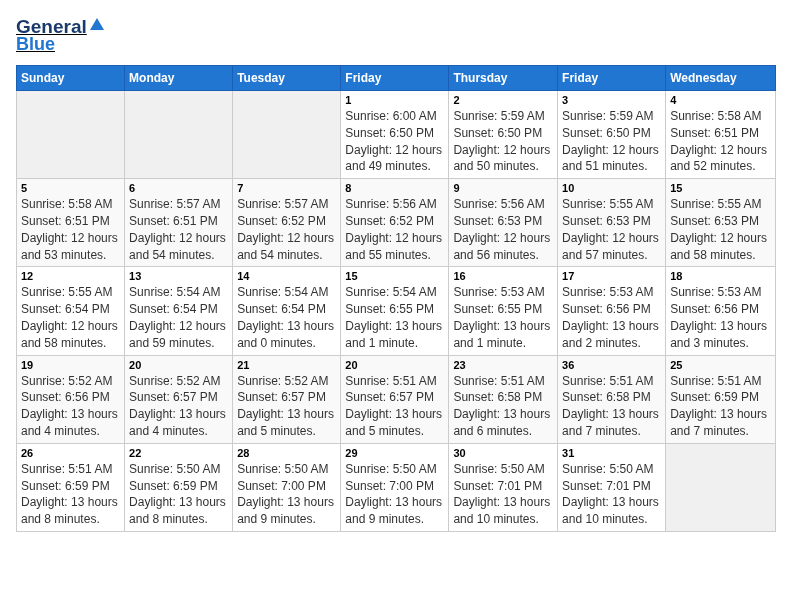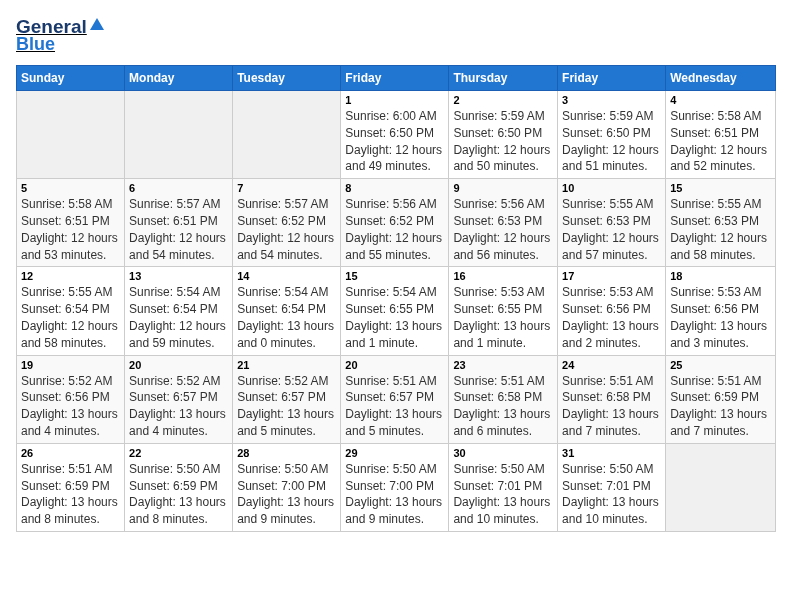--- a/index.html
+++ b/index.html
@@ -271,21 +271,21 @@
 and 5 minutes.</div>
         </td>
         <td>
           <span class="day-num">23</span>
           <div class="day-info" style="white-space: pre-line;">Sunrise: 5:51 AM
 Sunset: 6:58 PM
 Daylight: 13 hours
 and 6 minutes.</div>
         </td>
         <td>
-          <span class="day-num">24</span>
+          <span class="day-num">36</span>
           <div class="day-info" style="white-space: pre-line;">Sunrise: 5:51 AM
 Sunset: 6:58 PM
 Daylight: 13 hours
 and 7 minutes.</div>
         </td>
         <td>
           <span class="day-num">25</span>
           <div class="day-info" style="white-space: pre-line;">Sunrise: 5:51 AM
 Sunset: 6:59 PM
 Daylight: 13 hours

